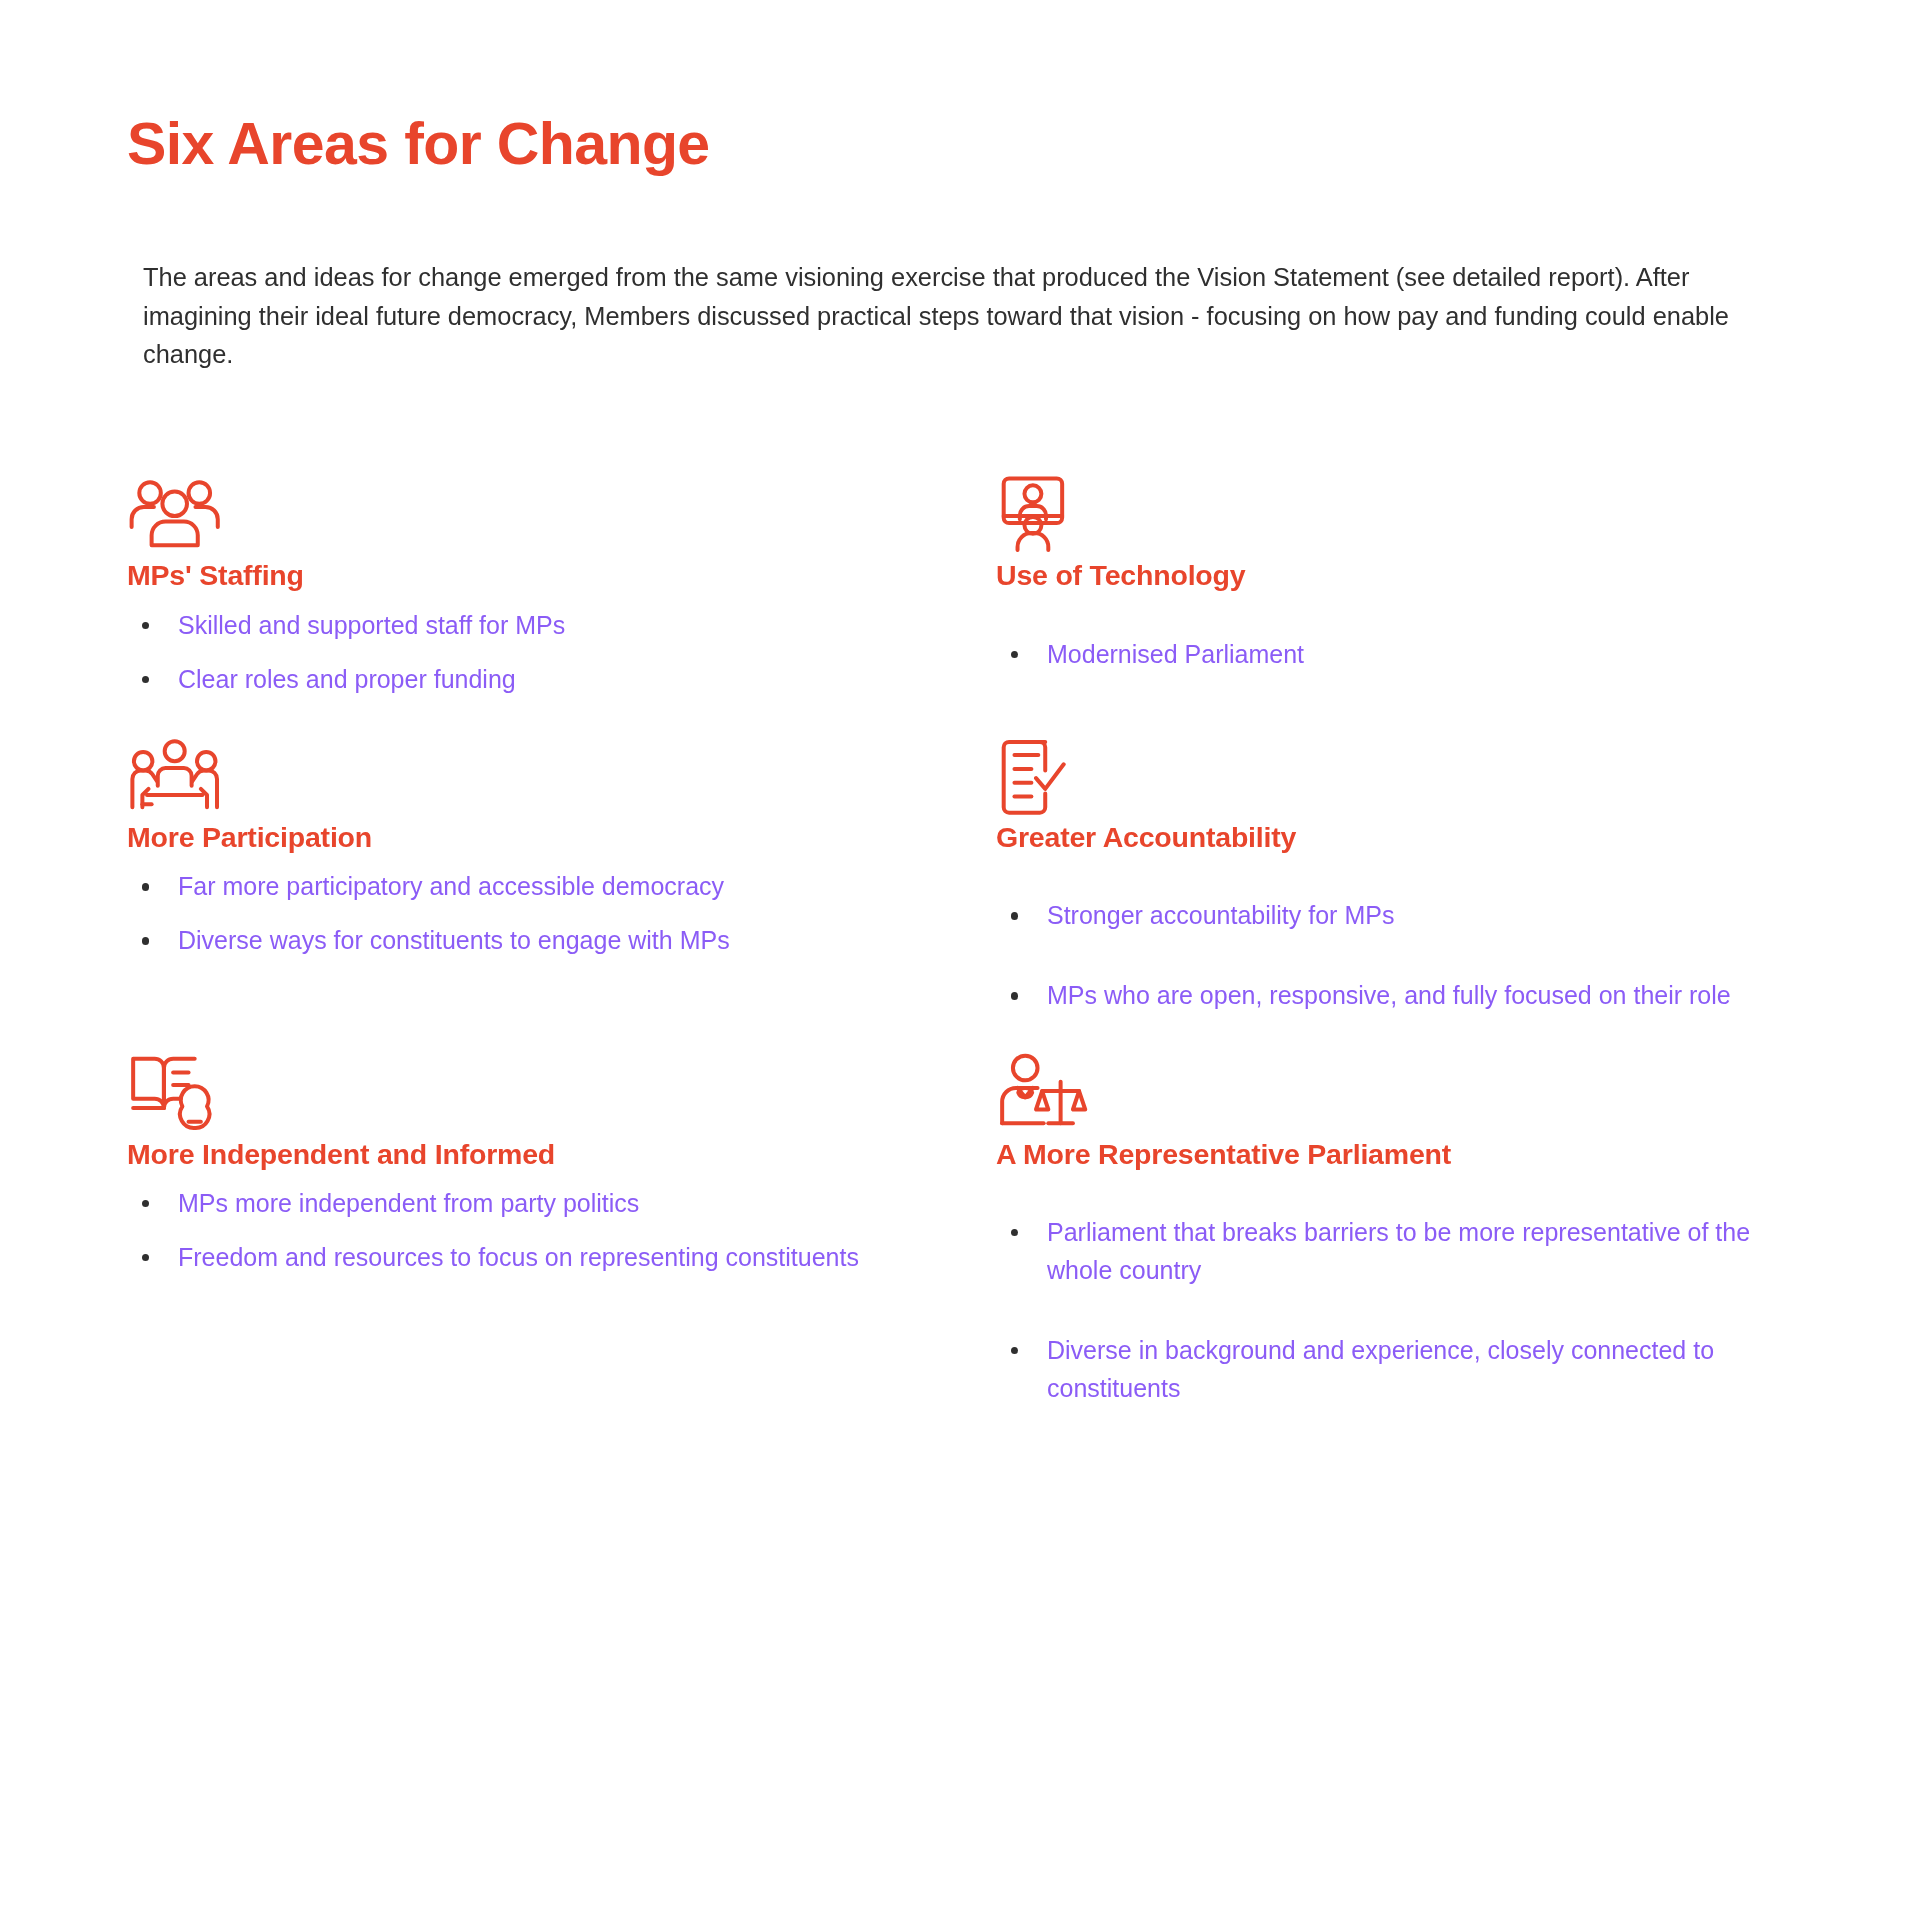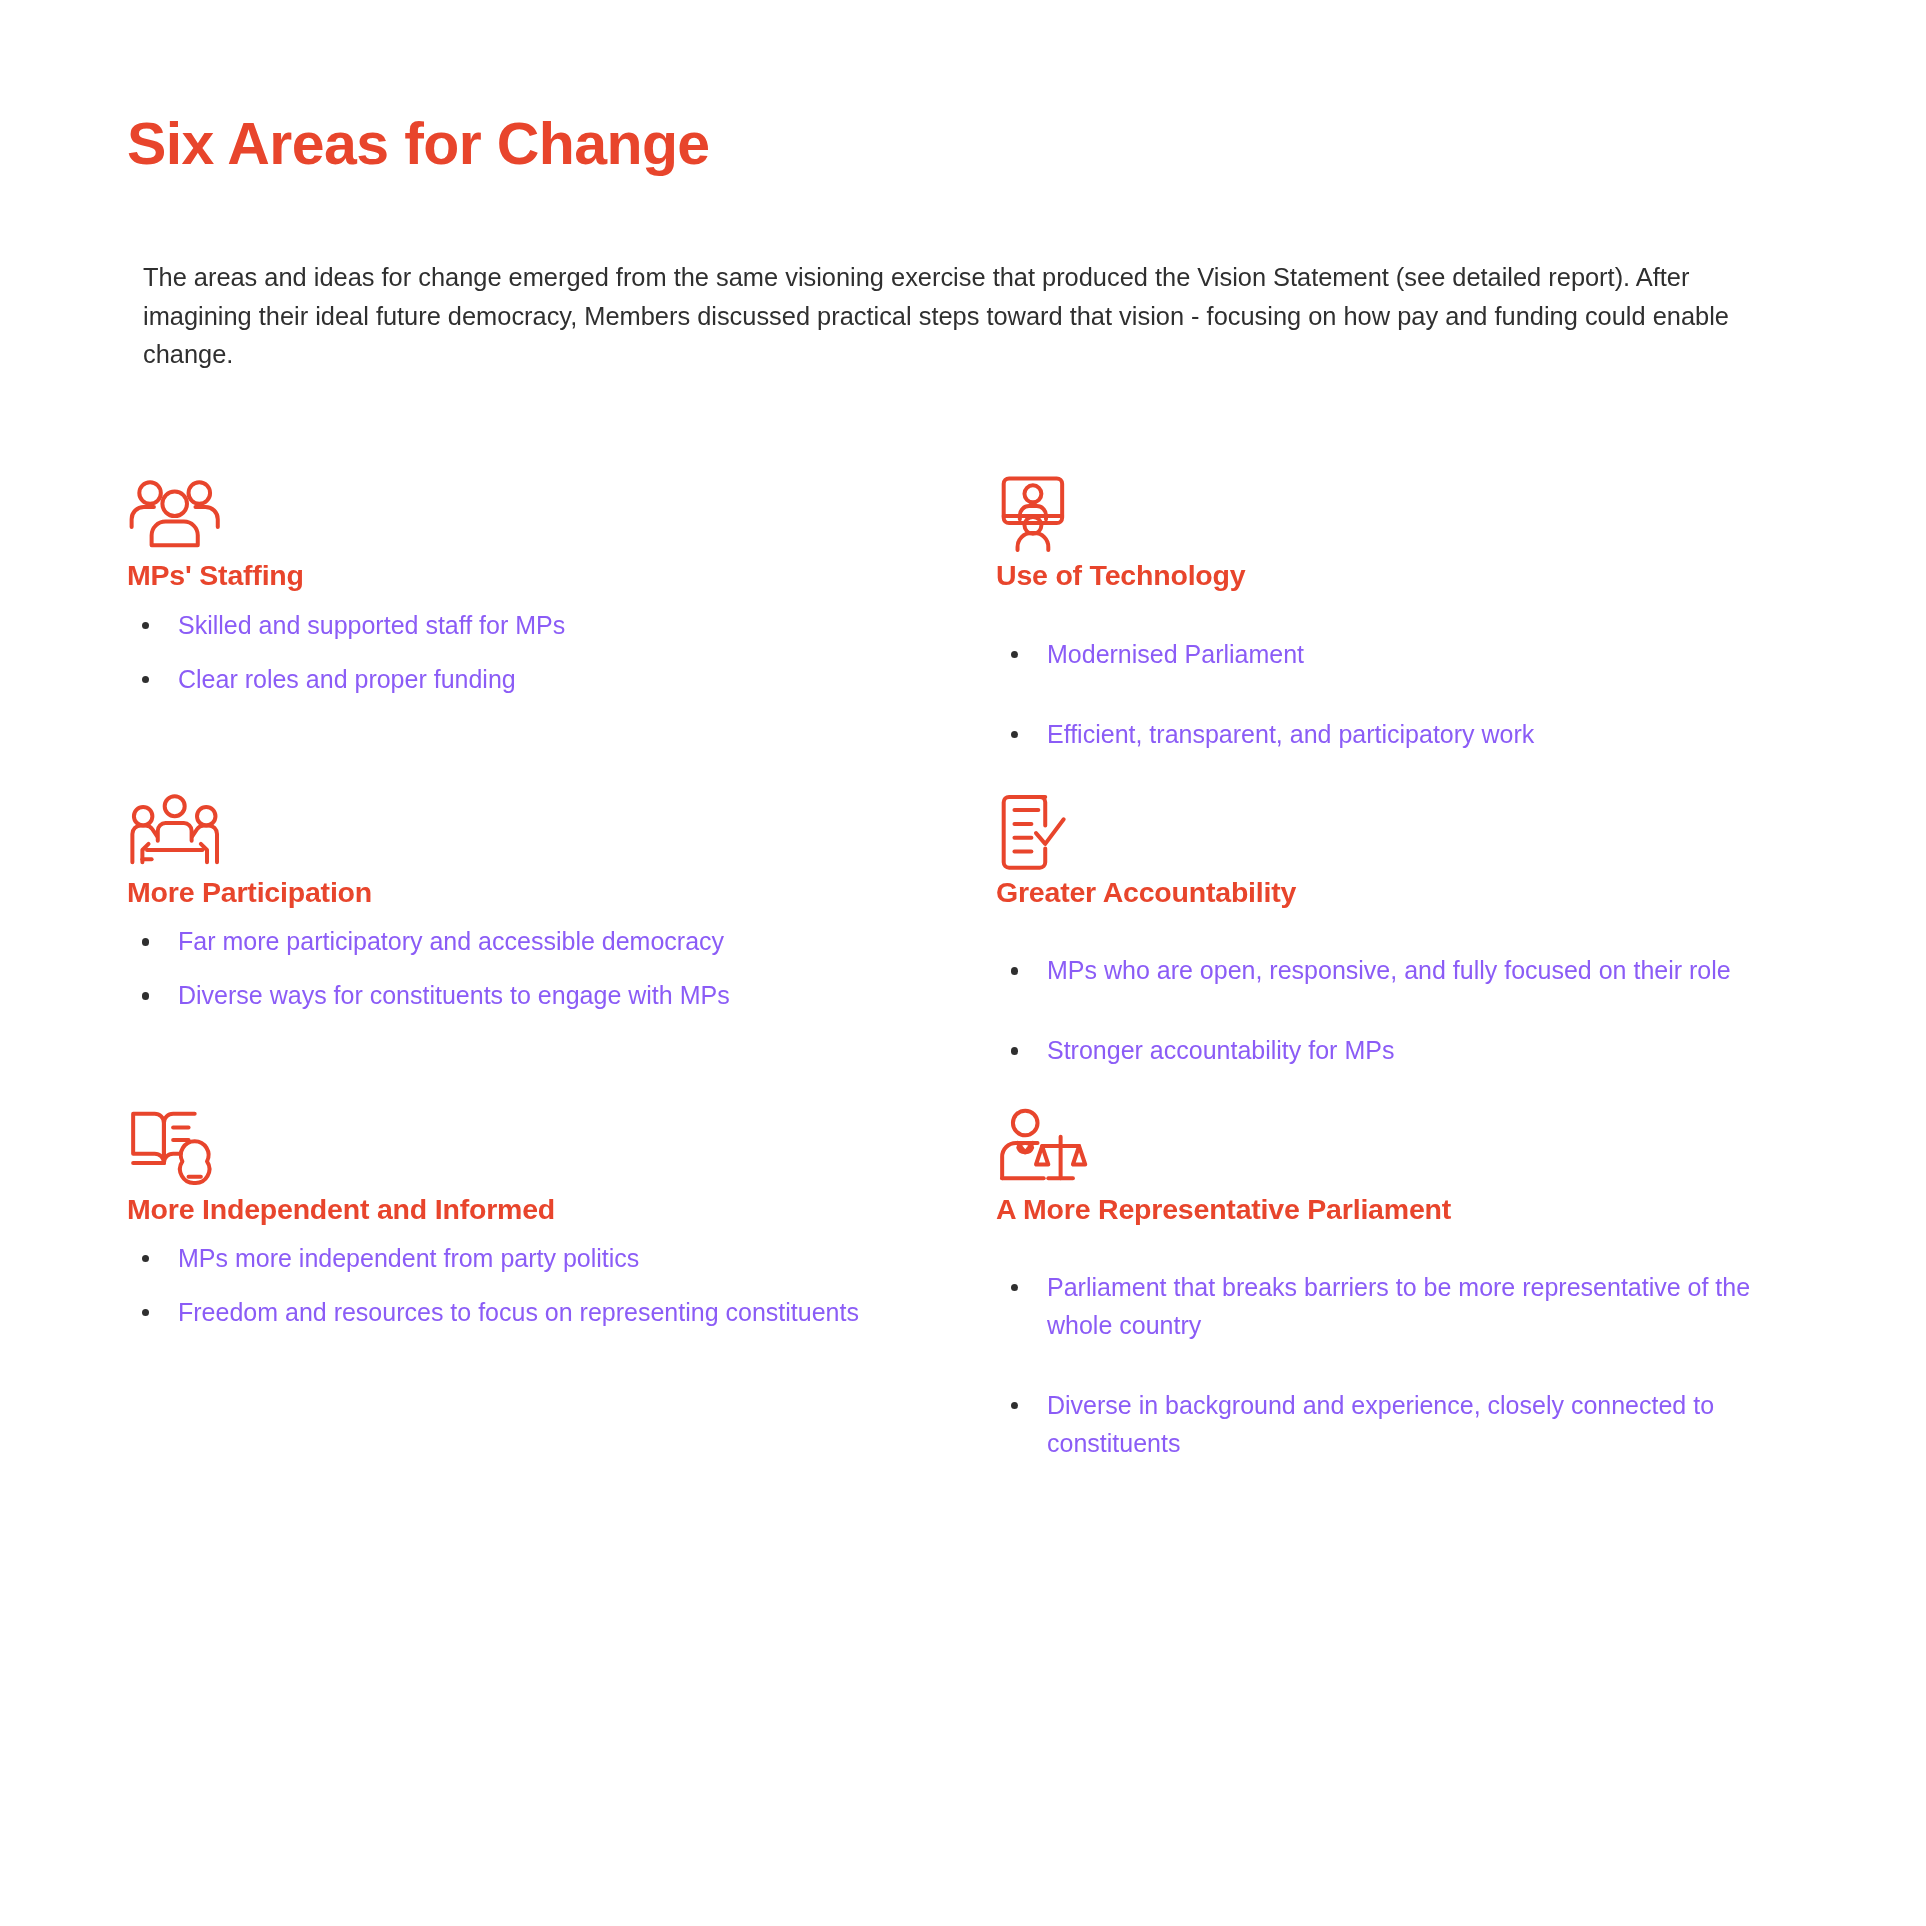--- a/index.html
+++ b/index.html
@@ -152,21 +152,20 @@
           <line x1="10" y1="56" x2="86" y2="56"></line>
           <circle cx="48" cy="27" r="11"></circle>
           <path d="M31 60 v-5 a12 12 0 0 1 12 -12 h10 a12 12 0 0 1 12 12 v5"></path>
           <circle cx="48" cy="68" r="11"></circle>
           <path d="M28 100 v-4 a18 18 0 0 1 18 -18 h4 a18 18 0 0 1 18 18 v4"></path>
         </svg>
       </span>
       <h2 class="area-heading">Use of Technology</h2>
       <ul class="bullet-list">
         <li class="bullet-item">Modernised Parliament</li>
-        <li class="bullet-item">Efficient, transparent, and participatory work</li>
       </ul>
     </div>
 
     <div class="area-card col-left">
       <span class="area-icon">
         <svg viewBox="0 0 130 100" fill="none" stroke="#e8452c" stroke-width="5.2" stroke-linecap="round" stroke-linejoin="round">
           <circle cx="62" cy="21" r="13"></circle>
           <path d="M40 66 v-13 a10 10 0 0 1 10 -10 h24 a10 10 0 0 1 10 10 v13"></path>
           <circle cx="21" cy="34" r="12"></circle>
           <path d="M7 94 V57 a11 11 0 0 1 11 -11 h6 a11 11 0 0 1 9 5 l6 9"></path>
@@ -192,22 +191,22 @@
           <path d="M64 46 V16 a7 7 0 0 0 -7 -7"></path>
           <line x1="24" y1="26" x2="55" y2="26"></line>
           <line x1="24" y1="44" x2="46" y2="44"></line>
           <line x1="24" y1="62" x2="46" y2="62"></line>
           <line x1="24" y1="80" x2="46" y2="80"></line>
           <path d="M52 56 L64 70 L88 38"></path>
         </svg>
       </span>
       <h2 class="area-heading">Greater Accountability</h2>
       <ul class="bullet-list">
+        <li class="bullet-item">Stronger accountability for MPs</li>
         <li class="bullet-item">MPs who are open, responsive, and fully focused on their role</li>
-        <li class="bullet-item">Stronger accountability for MPs</li>
       </ul>
     </div>
 
     <div class="area-card col-left">
       <span class="area-icon">
         <svg viewBox="0 0 130 100" fill="none" stroke="#e8452c" stroke-width="5.2" stroke-linecap="round" stroke-linejoin="round">
           <path d="M8 10 h28 a12 12 0 0 1 12 12 v52 a12 12 0 0 0 -12 -12 H8 z"></path>
           <path d="M88 10 H60 a12 12 0 0 0 -12 12 v52 a12 12 0 0 1 12 -12 h10"></path>
           <line x1="60" y1="28" x2="80" y2="28"></line>
           <line x1="60" y1="44" x2="80" y2="44"></line>

